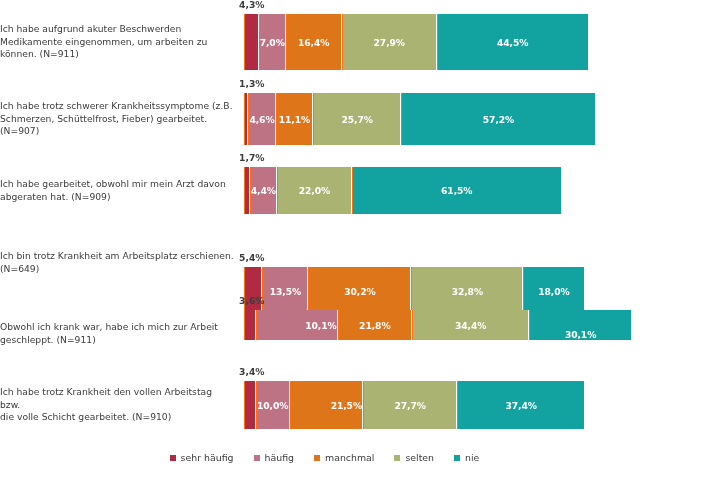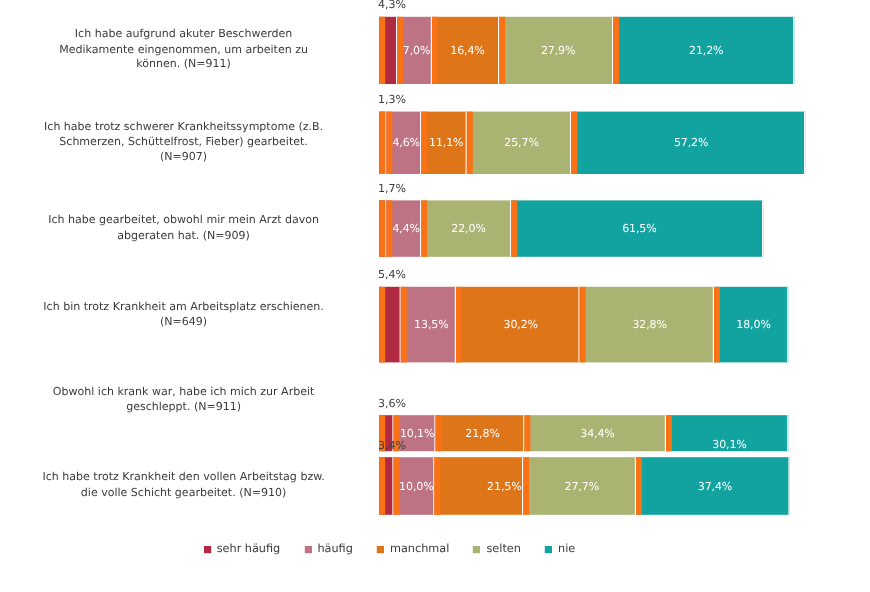--- a/index.html
+++ b/index.html
@@ -33,24 +33,23 @@
 
   .chart-row {
     position: absolute;
     left: 0;
     width: 725px;
     display: flex;
     align-items: center;
   }
 
   .row-label {
-    width: 316px;
+    width: 244px;
     padding-right: 10px;
     box-sizing: border-box;
-    text-align: center;
     font-size: 9.2px;
     line-height: 12.6px;
     color: #3c3c3c;
     white-space: pre-line;
   }
 
   .bar-wrap {
     position: relative;
     width: 341px;
     height: 100%;
@@ -63,23 +62,24 @@
     width: 341px;
     box-sizing: border-box;
   }
 
   .seg {
     position: relative;
     display: flex;
     align-items: center;
     justify-content: center;
     box-sizing: border-box;
-    border-left: 5px solid #f97316;
+    border-left: 1px solid #f97316;
     border-right: 1px solid #ffffff;
     overflow: visible;
+    font-weight: bold;
   }
 
   .seg-label {
     font-size: 9.2px;
     color: #ffffff;
     white-space: nowrap;
     letter-spacing: -0.1px;
   }
 
   .callout {
@@ -135,21 +135,21 @@
             <div class="seg" style="flex: 0 0 7%; background: rgb(190, 115, 132);">
               <span class="seg-label">7,0%</span>
             </div>
             <div class="seg" style="flex: 0 0 16.4%; background: rgb(223, 117, 25);">
               <span class="seg-label">16,4%</span>
             </div>
             <div class="seg" style="flex: 0 0 27.9%; background: rgb(170, 179, 114);">
               <span class="seg-label">27,9%</span>
             </div>
             <div class="seg" style="flex: 0 0 44.5%; background: rgb(18, 163, 160);">
-              <span class="seg-label">21,2%</span>
+              <span class="seg-label">44,5%</span>
             </div>
           </div>
         </div>
       </div>
       <div class="chart-row" style="top: 93px; height: 52px;">
         <div class="row-label">Ich habe trotz schwerer Krankheitssymptome (z.B.
 Schmerzen, Schüttelfrost, Fieber) gearbeitet.
 (N=907)</div>
         <div class="bar-wrap">
           <div class="bar" style="height: 52px;">
@@ -188,21 +188,21 @@
             <div class="seg" style="flex: 0 0 61.5%; background: rgb(18, 163, 160);">
               <span class="seg-label">61,5%</span>
             </div>
           </div>
         </div>
       </div>
       <div class="chart-row" style="top: 239px; height: 48px;">
         <div class="row-label">Ich bin trotz Krankheit am Arbeitsplatz erschienen.
 (N=649)</div>
         <div class="bar-wrap">
-          <div class="bar" style="height: 63px;">
+          <div class="bar" style="height: 48px; margin-top: 28px;">
             <div class="seg" style="flex: 0 0 5.4%; background: rgb(176, 42, 66);">
               <span class="callout" style="left: -6px; top: -15px;">5,4%</span>
             </div>
             <div class="seg" style="flex: 0 0 13.5%; background: rgb(190, 115, 132);">
               <span class="seg-label">13,5%</span>
             </div>
             <div class="seg" style="flex: 0 0 30.2%; background: rgb(223, 117, 25);">
               <span class="seg-label">30,2%</span>
             </div>
             <div class="seg" style="flex: 0 0 32.8%; background: rgb(170, 179, 114);">
@@ -211,25 +211,25 @@
             <div class="seg" style="flex: 0 0 18%; background: rgb(18, 163, 160);">
               <span class="seg-label">18,0%</span>
             </div>
           </div>
         </div>
       </div>
       <div class="chart-row" style="top: 310px; height: 47px;">
         <div class="row-label">Obwohl ich krank war, habe ich mich zur Arbeit
 geschleppt. (N=911)</div>
         <div class="bar-wrap">
-          <div class="bar" style="height: 30px; margin-top: 36px;">
+          <div class="bar" style="height: 30px;">
             <div class="seg" style="flex: 0 0 3.6%; background: rgb(176, 42, 66);">
               <span class="callout" style="left: -6px; top: -15px;">3,6%</span>
             </div>
-            <div class="seg" style="flex: 0 0 10.1%; background: rgb(190, 115, 132);">
+            <div class="seg" style="flex: 0 0 10.1%; background: rgb(190, 115, 132); padding-left: 48px;">
               <span class="seg-label">10,1%</span>
             </div>
             <div class="seg" style="flex: 0 0 21.8%; background: rgb(223, 117, 25);">
               <span class="seg-label">21,8%</span>
             </div>
             <div class="seg" style="flex: 0 0 34.4%; background: rgb(170, 179, 114);">
               <span class="seg-label">34,4%</span>
             </div>
             <div class="seg" style="flex: 0 0 30.1%; background: rgb(18, 163, 160); align-items: flex-end;">
               <span class="seg-label">30,1%</span>

